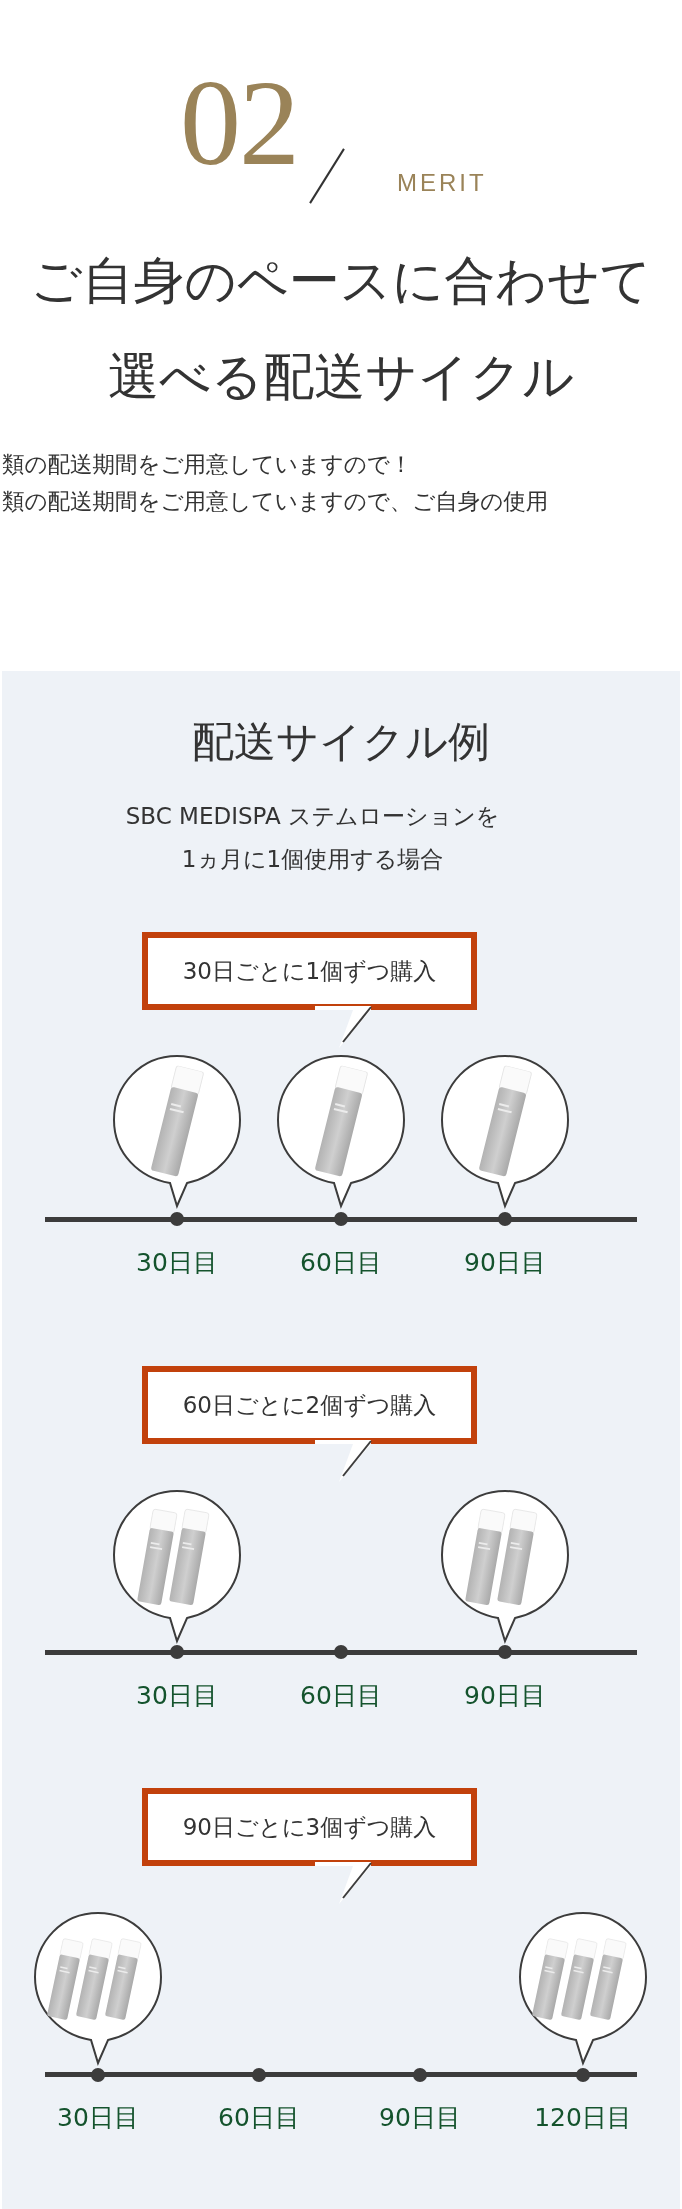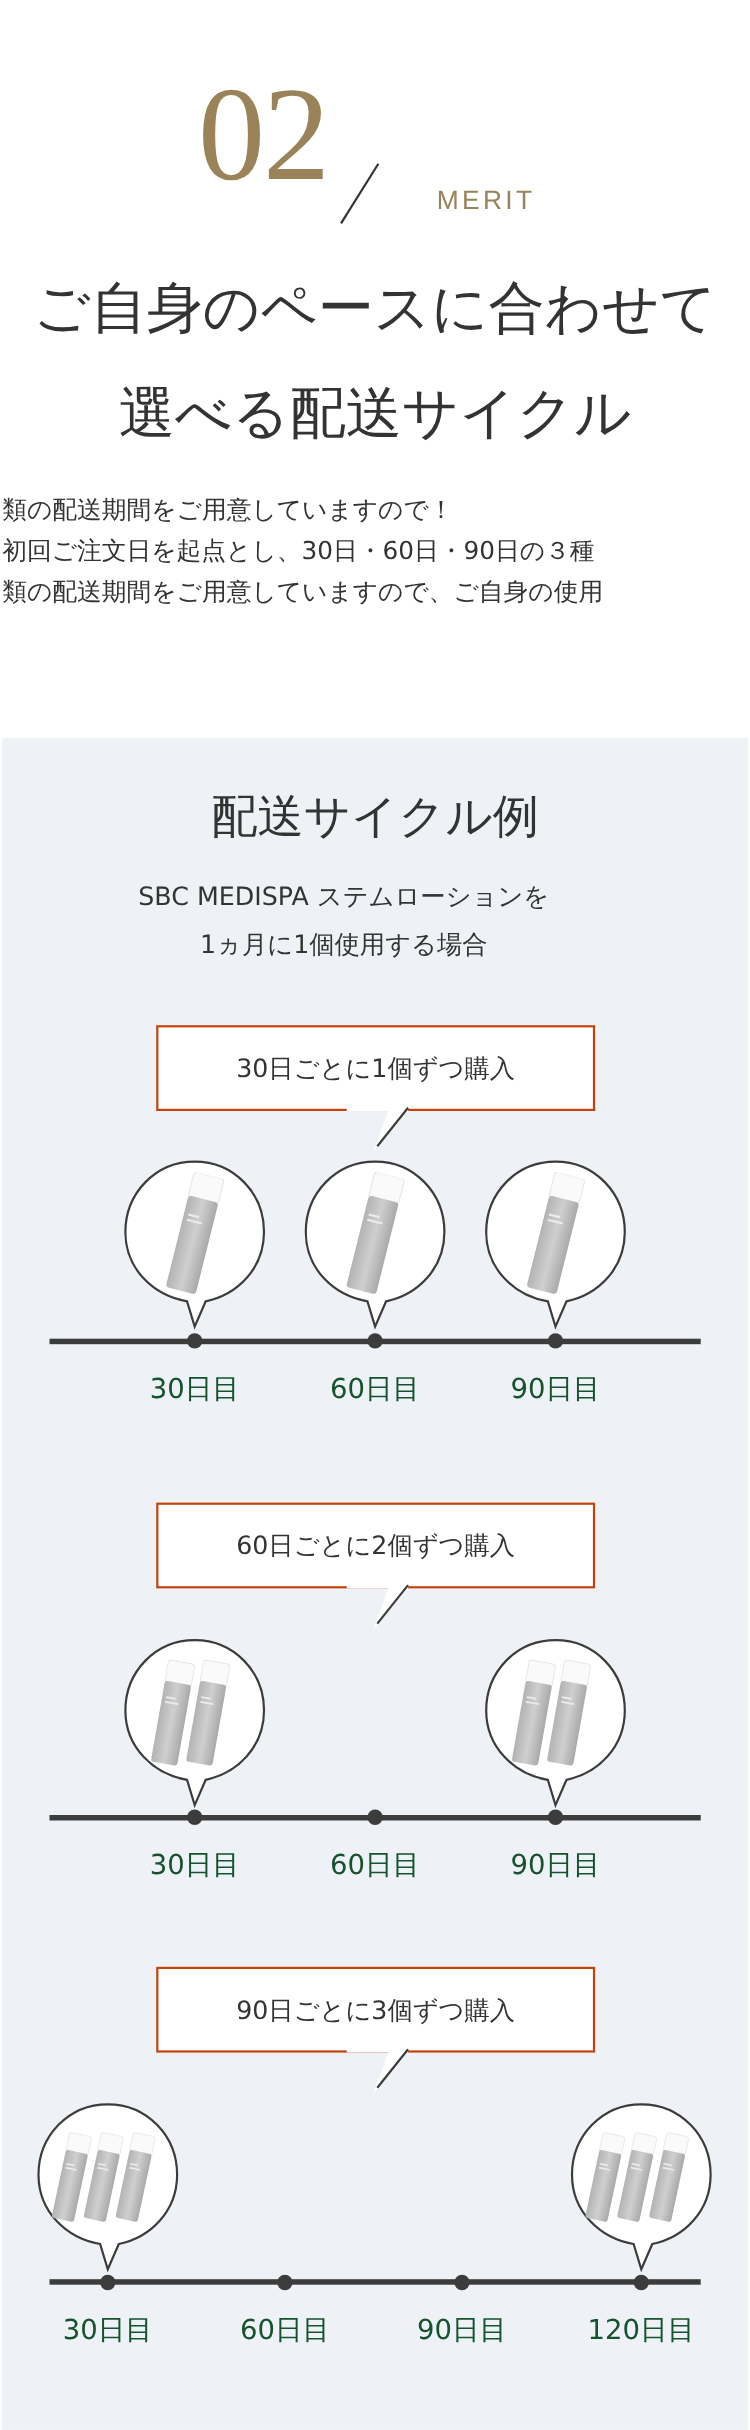--- a/index.html
+++ b/index.html
@@ -39,22 +39,22 @@
     position: absolute; left: 0; top: 712px; width: 682px; text-align: center;
     font-family: "DejaVu Serif", "Liberation Serif", serif;
     font-size: 42px; line-height: 60px; color: #333333;
   }
   .panel-sub {
     position: absolute; left: 0; top: 795px; width: 625px; text-align: center;
     font-size: 23px; line-height: 43px; color: #333333;
   }
 
   .callout {
-    position: absolute; left: 142px; width: 399px; height: 78px;
-    background: #ffffff; border: 2px solid #c2410c;
+    position: absolute; left: 142px; width: 335px; height: 78px;
+    background: #ffffff; border: 6px solid #c2410c;
     display: flex; align-items: center; justify-content: center;
     font-size: 23px; color: #333333;
   }
   .callout-tail { position: absolute; width: 80px; height: 50px; }
 
   .bubble { position: absolute; width: 134px; height: 170px; }
   .bubble svg { position: absolute; left: 0; top: 0; }
 
   .timeline-line {
     position: absolute; left: 45px; width: 592px; height: 5px; background: #3c3c3c;
@@ -75,21 +75,20 @@
 <div class="merit-slash"></div>
 <div class="merit-label" style="color:#9a8358">MERIT</div>
 
 <div class="main-title">
   <div>ご自身のペースに合わせて</div>
   <div>選べる配送サイクル</div>
 </div>
 
 <div class="lead">
   <p>類の配送期間をご用意していますので！</p>
-  <p>初回ご注文日を起点とし、30日・60日・90日の３種</p>
   <p>類の配送期間をご用意していますので、ご自身の使用</p>
 </div>
 
 <div class="panel"></div>
 <div class="panel-title">配送サイクル例</div>
 <div class="panel-sub">
   <div>SBC MEDISPA ステムローションを</div>
   <div>1ヵ月に1個使用する場合</div>
 </div>
 

